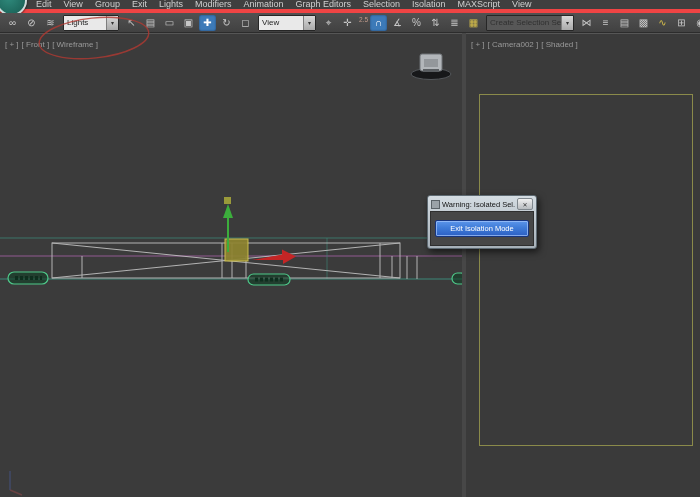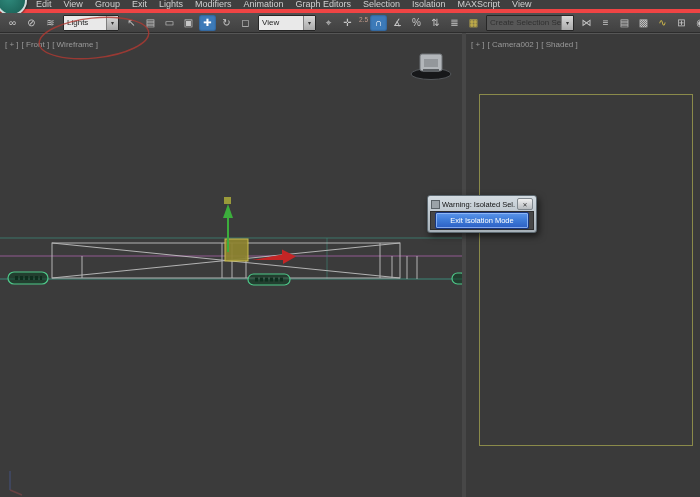--- a/index.html
+++ b/index.html
@@ -79,21 +79,21 @@
     box-shadow:2px 3px 7px rgba(0,0,0,.6);padding:2px;box-sizing:border-box;
   }
   .dialog-title{display:flex;align-items:center;height:12px;gap:2px;padding:0 1px;}
   .title-icon{width:7px;height:7px;background:#9aa2a8;border:1px solid #5a6268;flex:0 0 auto;}
   .title-text{font-size:7.5px;color:#141414;white-space:nowrap;overflow:hidden;flex:1;}
   .dialog-close{
     width:14px;height:10px;flex:0 0 auto;border-radius:2px;
     background:linear-gradient(#f0f0f0,#b8bcc0);border:1px solid #80888e;
     color:#303030;font-size:6px;display:flex;align-items:center;justify-content:center;cursor:default;
   }
-  .dialog-body{margin-top:1px;background:#474747;border:1px solid #2f2f2f;padding:0 4px;}
+  .dialog-body{margin-top:1px;background:#474747;border:1px solid #2f2f2f;padding:8px 4px;}
   .exit-button{
     height:15px;border-radius:2px;cursor:default;
     background:linear-gradient(#5c95ea,var(--button-blue) 45%,#2c5fc4);
     border:1px solid #17357e;box-shadow:inset 0 0 0 1px rgba(160,195,250,.75);
     color:#fff;font-size:7.5px;display:flex;align-items:center;justify-content:center;
     white-space:nowrap;overflow:hidden;
   }
 </style>
 </head>
 <body>

